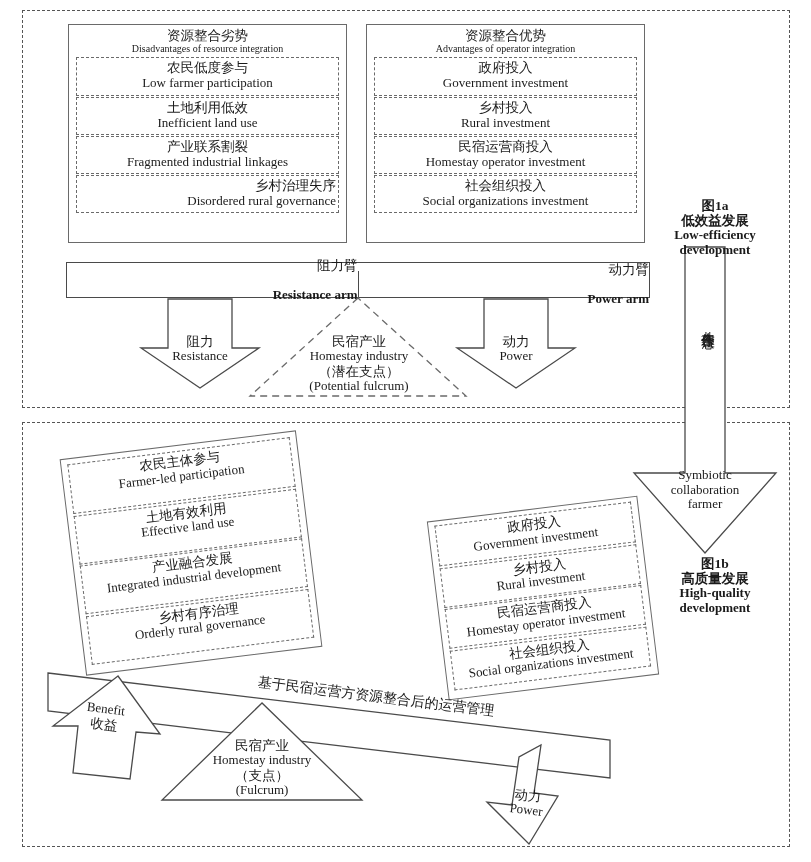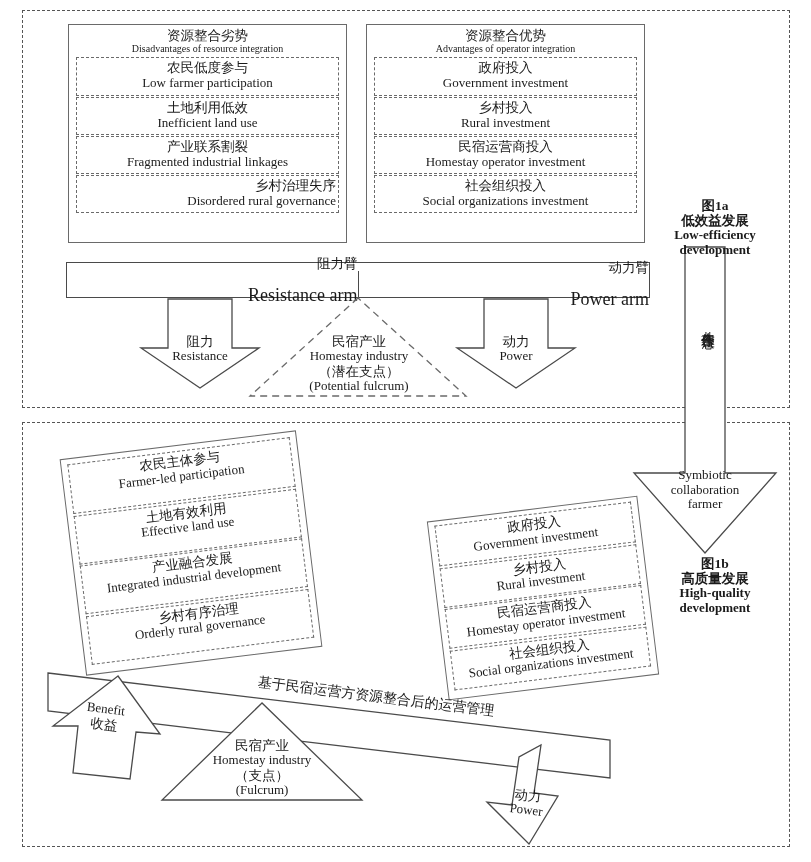--- a/index.html
+++ b/index.html
@@ -29,21 +29,21 @@
   .leverbar{
     position:absolute;border:1.3px solid #4a4a4a;box-sizing:border-box;background:#fff;
     display:flex;
   }
   .leverhalf{
     flex:1;text-align:right;line-height:1.1;padding-top:2px;
     display:flex;flex-direction:column;justify-content:center;gap:14px;
   }
   .leverhalf + .leverhalf{border-left:1.3px solid #4a4a4a;margin-top:8px;}
   .leverhalf .cn{font-size:13.5px;}
-  .leverhalf .en{font-size:18px;}
+  .leverhalf .en{font-size:13px;font-weight:bold;}
 
   .svgl{position:absolute;left:0;top:0;width:811px;height:862px;overflow:visible;pointer-events:none;}
 
   .lbl{position:absolute;text-align:center;line-height:1.12;}
   .lbl .cn{font-size:13.5px;}
   .lbl .en{font-size:13px;}
   .lbl.b .cn, .lbl.b .en{font-weight:bold;}
 
   .vtext{
     position:absolute;writing-mode:vertical-rl;text-orientation:upright;

